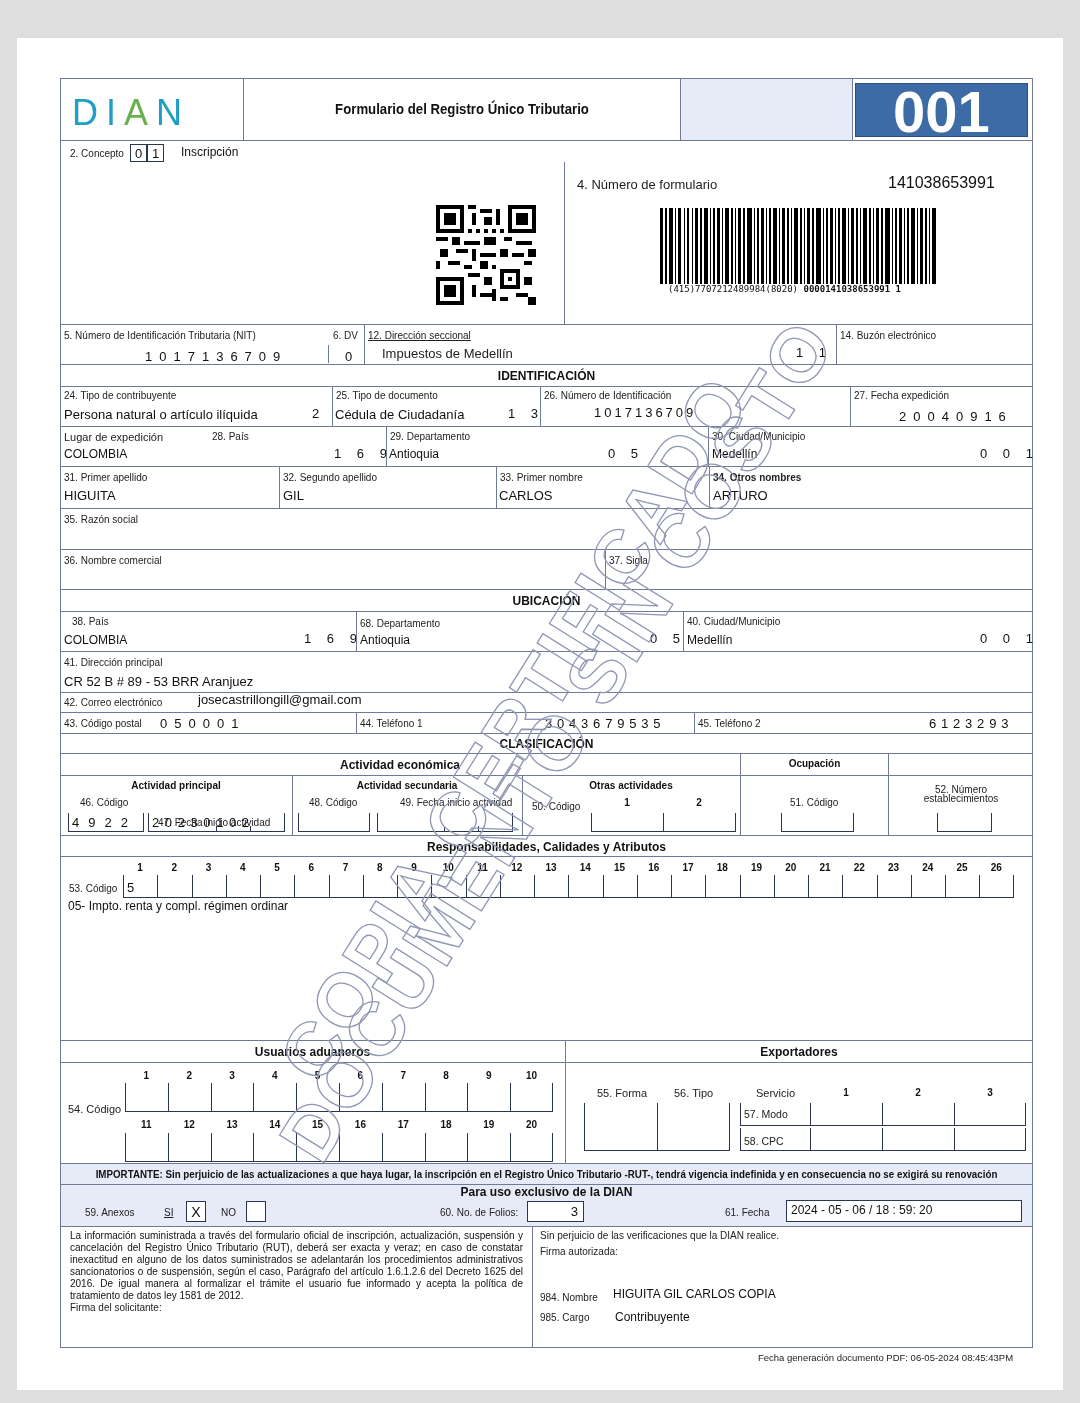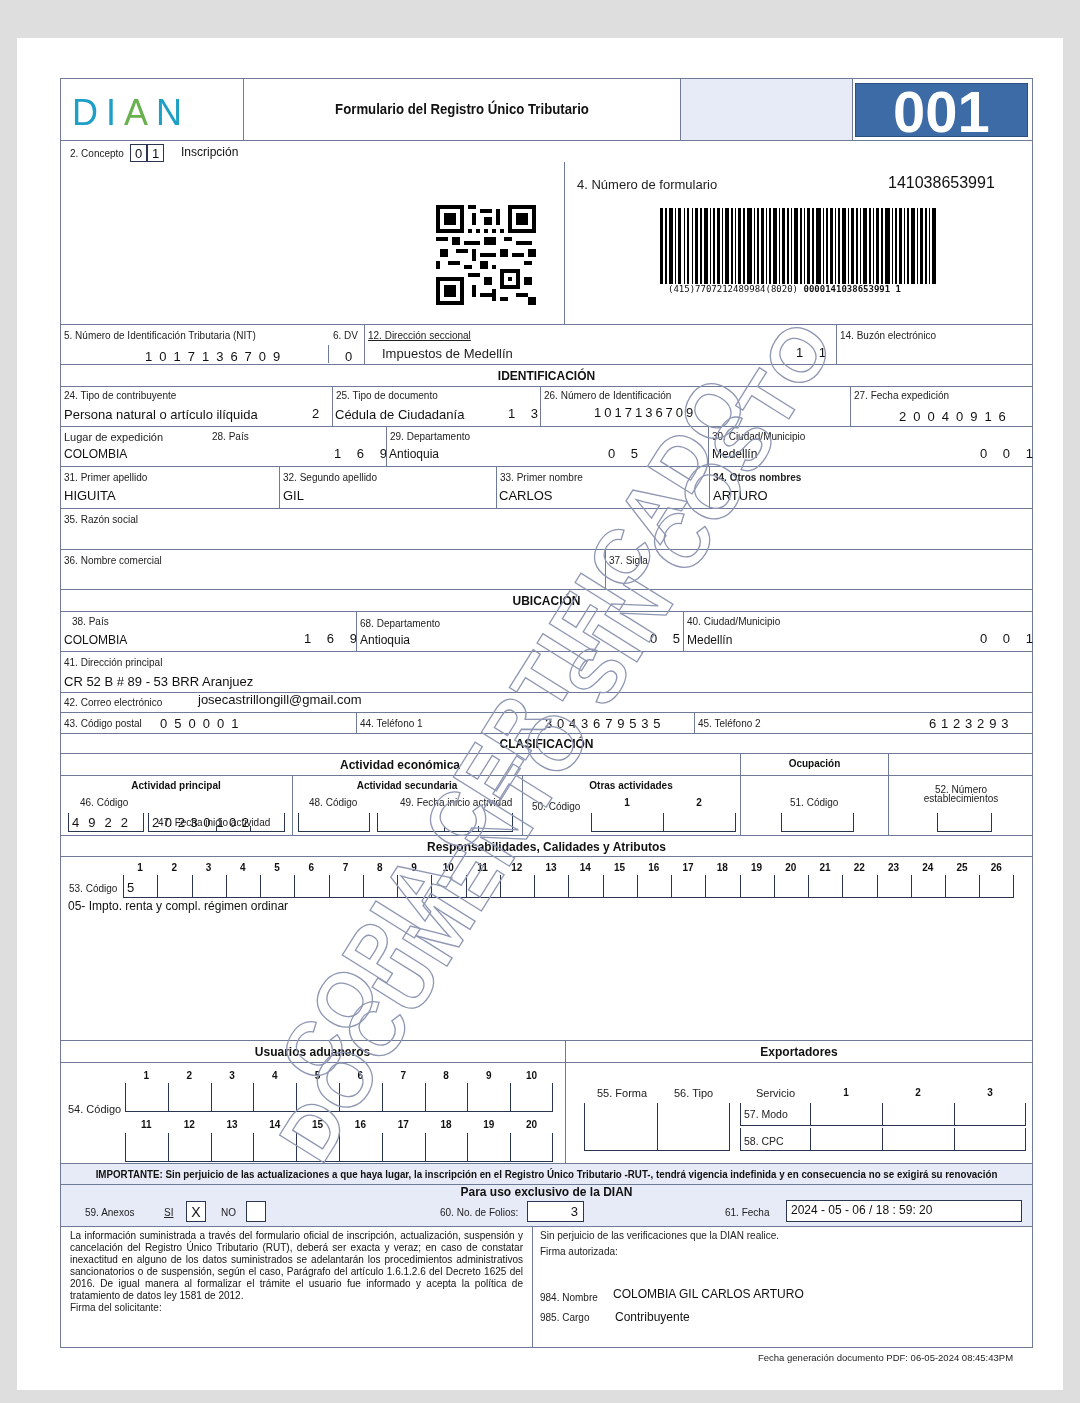--- a/index.html
+++ b/index.html
@@ -508,20 +508,20 @@
 <div class="lbl" style="left:725px;top:1207px;">61. Fecha</div>
 <div class="box" style="left:786px;top:1200px;width:236px;height:22px;font-size:12px;padding-left:4px;line-height:18px;">2024 - 05 - 06 / 18 : 59: 20</div>
 <div class="hline" style="left:60px;top:1226px;width:973px;"></div>
 
 <div class="legal" style="left:70px;top:1230px;width:453px;">La información suministrada a través del formulario oficial de inscripción, actualización, suspensión y cancelación del Registro Único Tributario (RUT), deberá ser exacta y veraz; en caso de constatar inexactitud en alguno de los datos suministrados se adelantarán los procedimientos administrativos sancionatorios o de suspensión, según el caso, Parágrafo del artículo 1.6.1.2.6 del Decreto 1625 del 2016. De igual manera al formalizar el trámite el usuario fue informado y acepta la política de tratamiento de datos ley 1581 de 2012.</div>
 <div class="lbl" style="left:70px;top:1302px;">Firma del solicitante:</div>
 <div class="vline" style="left:532px;top:1226px;height:122px;"></div>
 <div class="lbl" style="left:540px;top:1230px;">Sin perjuicio de las verificaciones que la DIAN realice.</div>
 <div class="lbl" style="left:540px;top:1246px;">Firma autorizada:</div>
 <div class="lbl" style="left:540px;top:1292px;">984. Nombre</div>
-<div class="val" style="left:613px;top:1287px;font-size:12px;">COLOMBIA GIL CARLOS ARTURO</div>
+<div class="val" style="left:613px;top:1287px;font-size:12px;">HIGUITA GIL CARLOS COPIA</div>
 <div class="lbl" style="left:540px;top:1312px;">985. Cargo</div>
 <div class="val" style="left:615px;top:1310px;font-size:12px;">Contribuyente</div>
 
 <div class="lbl" style="left:758px;top:1352px;font-size:9.5px;">Fecha generación documento PDF: 06-05-2024 08:45:43PM</div>
 
 <div class="watermark" style="left:262px;top:1050px;transform:rotate(-58deg);">COPIA CERTIFICADO</div>
 <div class="watermark" style="left:262px;top:1130px;transform:rotate(-58deg);">DOCUMENTO SIN COSTO</div>
 
 </body></html>

